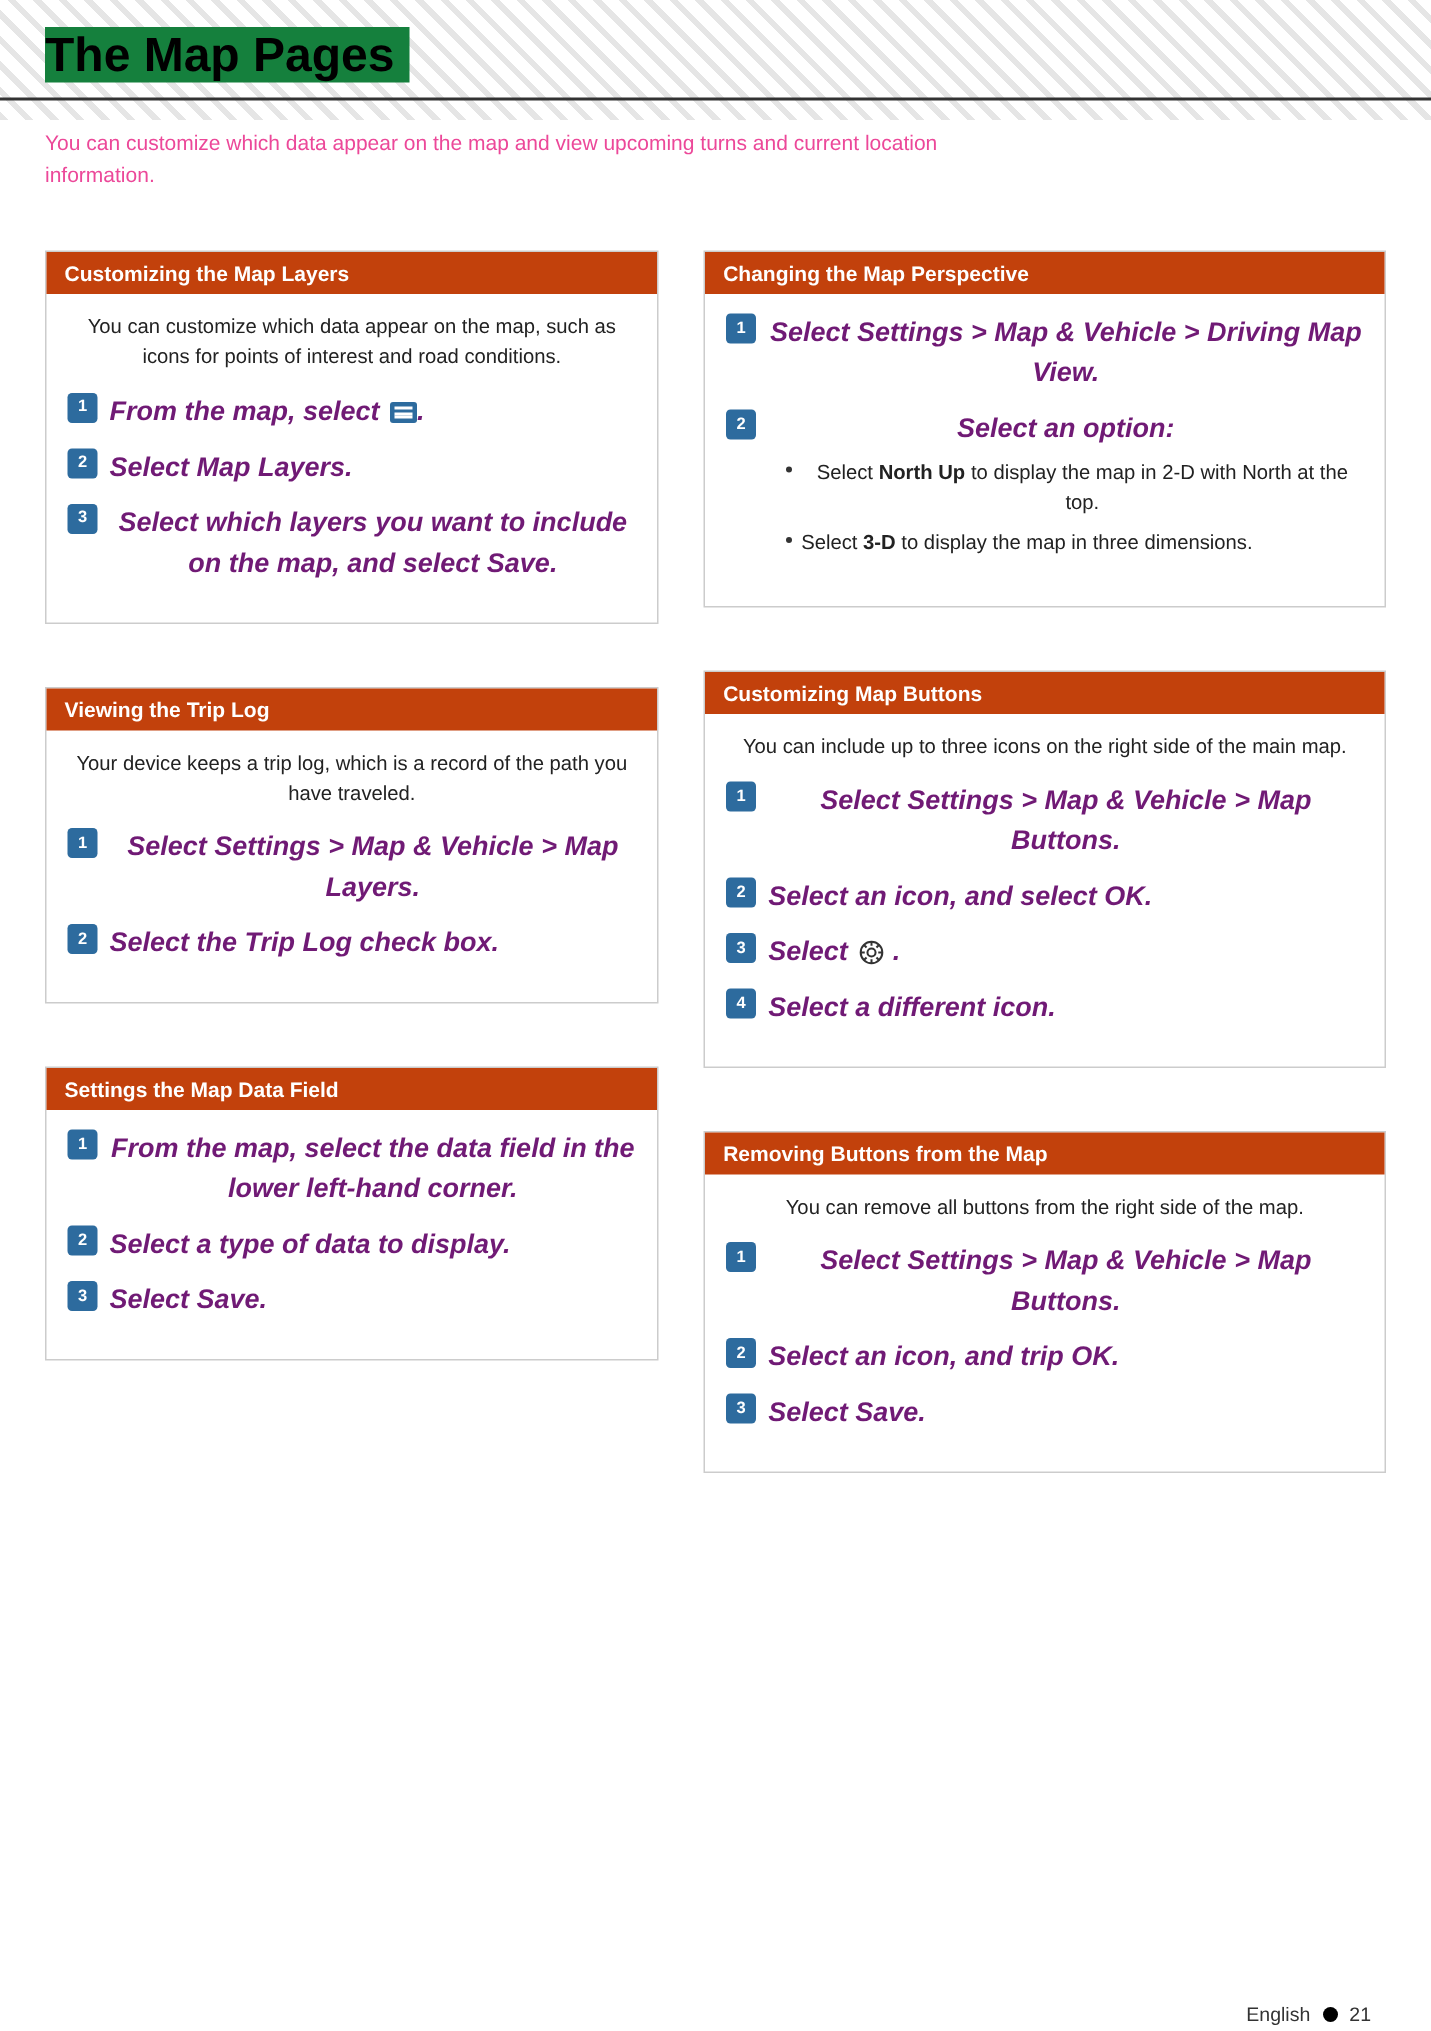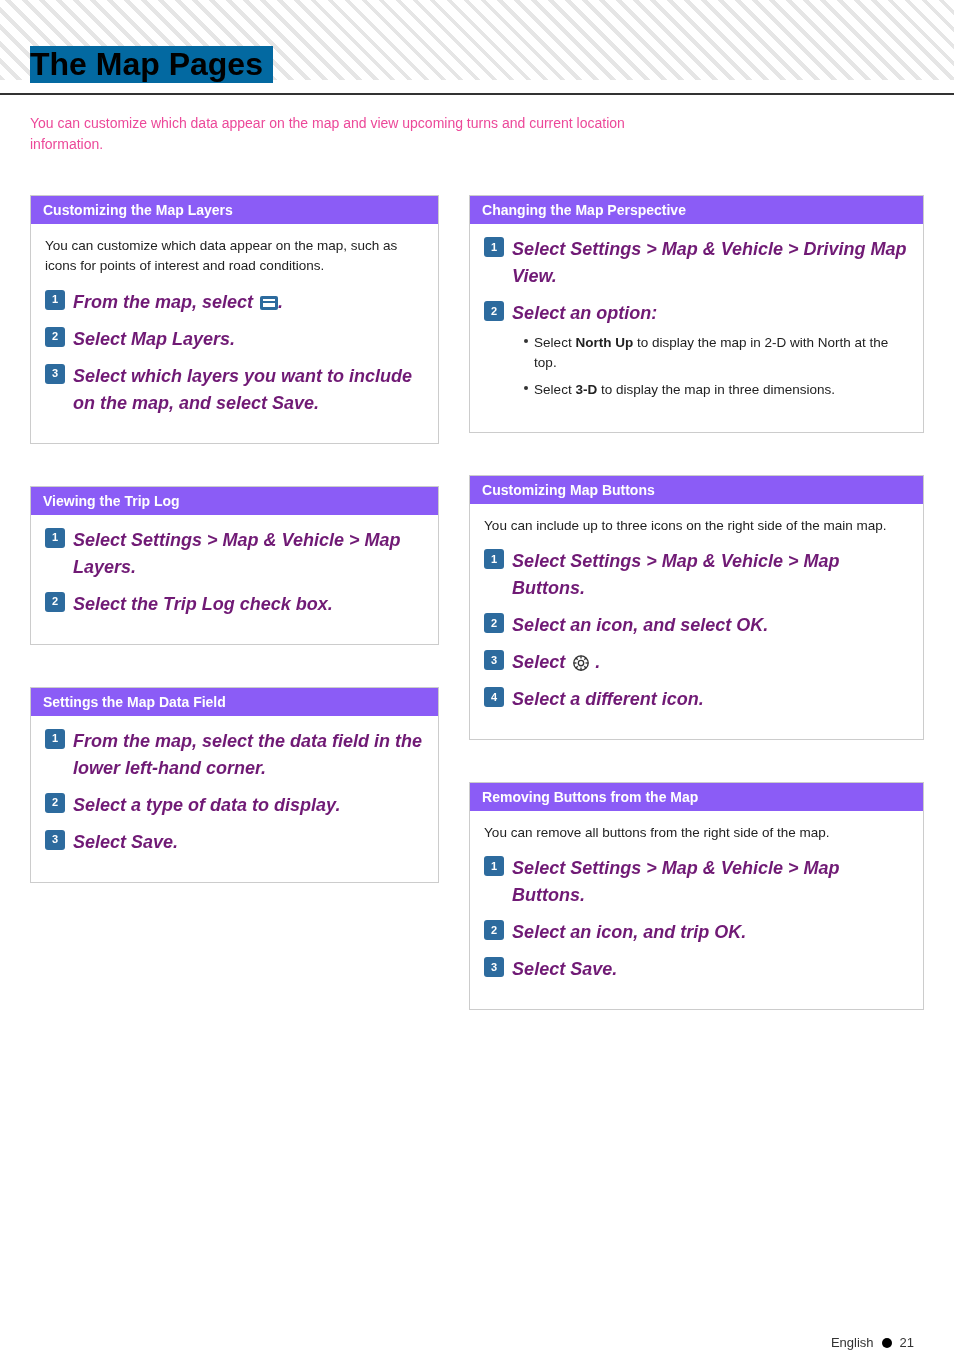--- a/index.html
+++ b/index.html
@@ -36,23 +36,22 @@
       margin-bottom: 0;
     }
 
     .page-title {
       font-size: 32px;
       font-weight: 900;
       color: #000;
       position: relative;
       z-index: 2;
       display: inline-block;
-      background: #0369a1;
+      background: #15803d;
       padding-right: 10px;
-      margin-top: 28px;
     }
 
     .page-intro {
       padding: 18px 30px 10px 30px;
       font-size: 14px;
       color: #ec4899;
       line-height: 1.5;
       max-width: 700px;
     }
 
@@ -72,32 +71,33 @@
       padding-left: 10px;
     }
 
     .section-box {
       border: 1px solid #ccc;
       margin-bottom: 24px;
       position: relative;
     }
 
     .section-header {
-      background: #8b5cf6;
+      background: #c2410c;
       color: white;
       font-weight: bold;
       font-size: 14px;
       padding: 6px 12px;
     }
 
     .section-body {
       padding: 12px 14px 16px 14px;
       font-size: 13.5px;
       color: #222;
       line-height: 1.5;
+      text-align: center;
     }
 
     .section-intro {
       margin-bottom: 12px;
       font-size: 13.5px;
       line-height: 1.5;
     }
 
     .step {
       display: flex;
@@ -247,20 +247,21 @@
       </div>
       <div class="bullet-dot-container">
         <div class="bullet-dot"></div>
       </div>
     </div>
 
     <div>
       <div class="section-box">
         <div class="section-header">Viewing the Trip Log</div>
         <div class="section-body">
+          <p class="section-intro">Your device keeps a trip log, which is a record of the path you have traveled.</p>
           <div class="step">
             <span class="step-num">1</span>
             <span class="step-text"><b>Select Settings &gt; Map &amp; Vehicle &gt; Map Layers.</b></span>
           </div>
           <div class="step">
             <span class="step-num">2</span>
             <span class="step-text"><b>Select the Trip Log check box.</b></span>
           </div>
         </div>
       </div>

